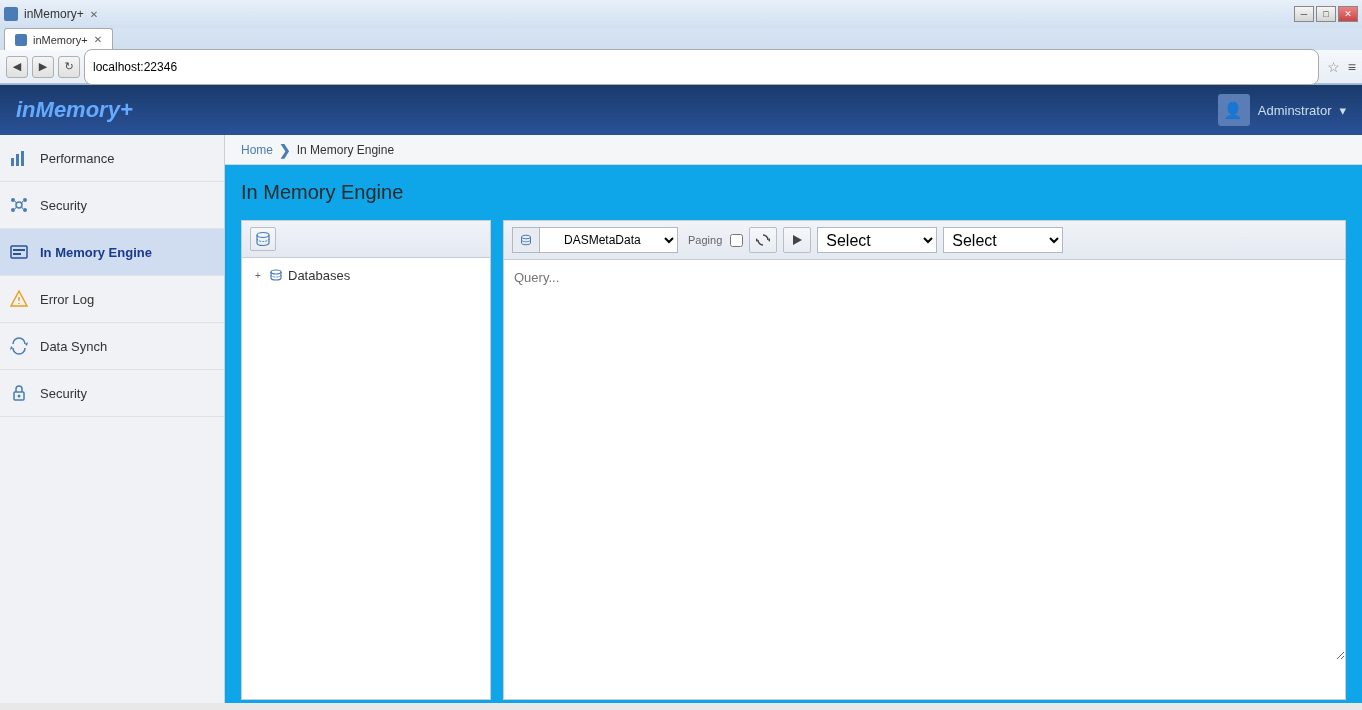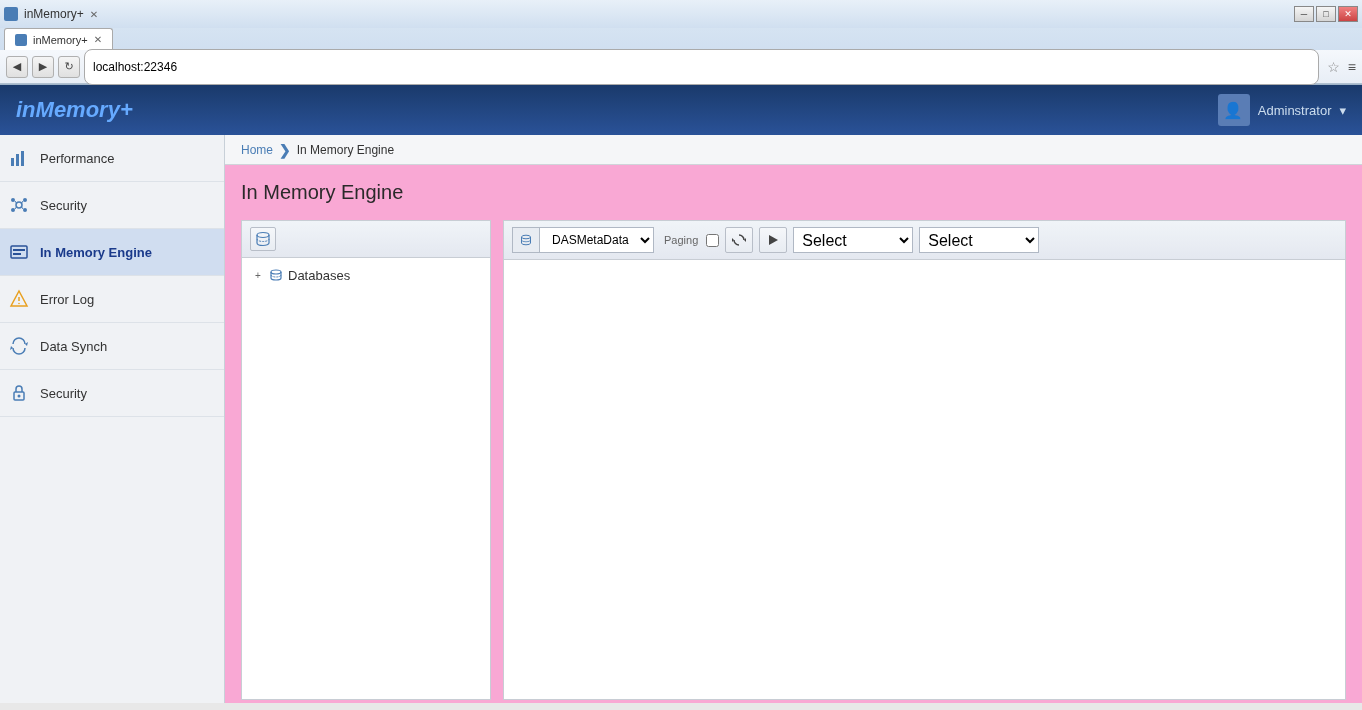--- a/index.html
+++ b/index.html
@@ -78,21 +78,21 @@
     }
     .sidebar-item {
       display: flex; align-items: center; gap: 10px;
       padding: 12px 8px; cursor: pointer; color: #333; font-size: 13px;
       border-bottom: 1px solid #dde2e8;
     }
     .sidebar-item.active { background: #d0ddf0; font-weight: bold; color: #1a3a8b; }
     .sidebar-icon { width: 22px; height: 22px; display: flex; align-items: center; justify-content: center; flex-shrink: 0; }
 
     
-    .content { flex: 1; background: #f9a8d4; overflow: auto; }
+    .content { flex: 1; background: #0ea5e9; overflow: auto; }
     .breadcrumb {
       background: #f5f6f8; border-bottom: 1px solid #d0d4da;
       padding: 8px 16px; display: flex; align-items: center; gap: 6px;
       font-size: 12px; color: #555; height: 30px;
     }
     .breadcrumb-sep { color: #4a7db5; font-weight: bold; font-size: 14px; }
     .breadcrumb-link { color: #4a7db5; cursor: pointer; }
     .breadcrumb-current { color: #333; }
     .page-content { padding: 16px; }
     .page-title { font-size: 20px; color: #2a2a2a; margin-bottom: 16px; font-weight: normal; }
@@ -129,21 +129,21 @@
     .db-select-wrap {
       display: flex; align-items: center; gap: 0;
     }
     .db-select-icon {
       background: #e8ecf2; border: 1px solid #b0b8c4; border-right: none;
       padding: 3px 6px; display: flex; align-items: center; font-size: 13px;
       height: 26px;
     }
     .db-select {
       height: 26px; border: 1px solid #b0b8c4; background: white;
-      padding: 0 8px; font-size: 12px; min-width: 100px; cursor: pointer;
+      padding: 0 20px; font-size: 12px; min-width: 100px; cursor: pointer;
     }
     .paging-label { font-size: 11px; color: #666; margin-left: 4px; }
     .paging-checkbox { margin-left: 2px; width: 13px; height: 13px; }
     .toolbar-btn {
       width: 28px; height: 26px; background: linear-gradient(to bottom, #f5f7fa, #e8ecf2);
       border: 1px solid #b8bec8; border-radius: 2px; cursor: pointer;
       display: flex; align-items: center; justify-content: center; font-size: 13px;
     }
     .action-select {
       height: 26px; border: 1px solid #b0b8c4; background: white;
@@ -343,17 +343,18 @@
 
             <select class="action-select">
               <option>Select</option>
             </select>
             <select class="action-select">
               <option>Select</option>
             </select>
           </div>
 
           
+          <textarea class="query-editor" placeholder="Query..." style=""></textarea>
         </div>
       </div>
     </div>
   </div>
 </div>
 
 </body></html>

